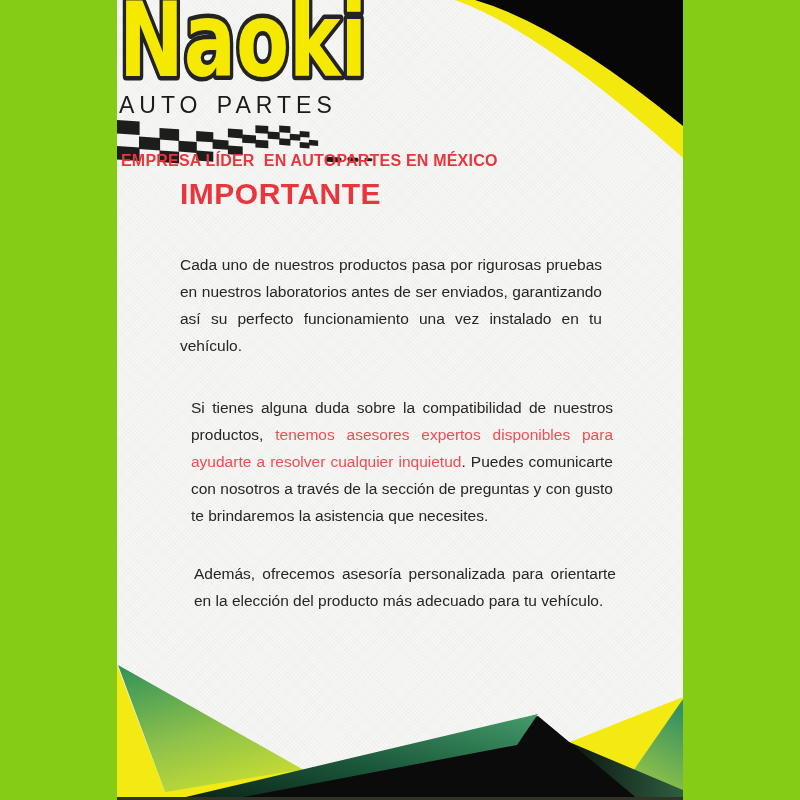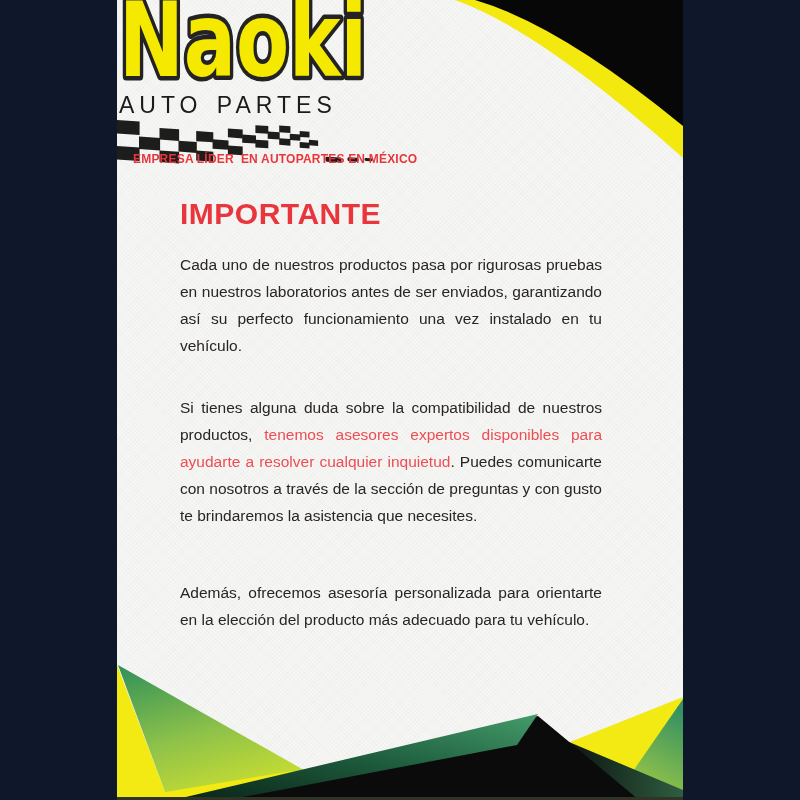--- a/index.html
+++ b/index.html
@@ -1,19 +1,19 @@
 <!DOCTYPE html>
 <html style="--accent-red: #e8363c; --highlight-red: #ee4d52; --brand-yellow: #f4e90f; --text-dark: #292425; --outline-black: #1d1d1b; --green-dark: #123022; --green-mid: #3b9b63; --green-light: #c9dd2e;"><head>
 <meta charset="utf-8">
 <style>
   * { margin:0; padding:0; box-sizing:border-box; }
   html,body { width:800px; height:800px; background:#ffffff; overflow:hidden; }
   body { font-family:"Liberation Sans", sans-serif; }
 
-  .canvas { position:relative; width:800px; height:800px; background:#0f172a; }
+  .canvas { position:relative; width:800px; height:800px; background:#84cc16; }
 
   
   .band {
     position:absolute; left:117px; top:0; width:566px; height:800px;
     background-color:#f6f6f4;
     background-image:
       repeating-linear-gradient(45deg, rgba(0,0,0,0.016) 0 1px, rgba(0,0,0,0) 1px 3px),
       repeating-linear-gradient(-45deg, rgba(0,0,0,0.016) 0 1px, rgba(0,0,0,0) 1px 3px);
     overflow:hidden;
   }
@@ -30,39 +30,39 @@
   .logo-sub {
     position:absolute; top:92px; left:2px;
     font-size:23px; font-weight:normal; letter-spacing:5px; word-spacing:3px;
     color:#1b1b1b; white-space:nowrap;
   }
 
   .flag-svg { position:absolute; top:112px; left:0; width:420px; height:64px; display:block; }
 
   .tagline {
     position:absolute; top:152px; left:4px;
-    font-size:12px; font-weight:bold; color:var(--accent-red,#e8363c);
-    white-space:pre-wrap; letter-spacing:0.2px;margin-left:12px;
+    font-size:16px; font-weight:bold; color:var(--accent-red,#e8363c);
+    white-space:pre-wrap; letter-spacing:0.2px;
   }
 
   .page-title {
-    position:absolute; top:196px; left:63px;
+    position:absolute; top:176px; left:63px;
     font-size:30px; line-height:36px; font-weight:bold; letter-spacing:0.5px;
     color:var(--accent-red,#e8363c);
   }
 
   .para {
     position:absolute; left:63px; width:422px;
     font-size:15.5px; line-height:27px; font-weight:normal;
     color:var(--text-dark,#292425);
     text-align:justify;
   }
   .para-1 { top:251px; }
-  .para-2 { top:394px; }
-  .para-3 { top:579px; }
+  .para-2 { top:394px;margin-left:11px; }
+  .para-3 { top:560px;margin-left:14px; }
   .red-highlight { color:var(--highlight-red,#ee4d52); }
 
   .footer-svg { position:absolute; bottom:0; left:0; width:566px; height:150px; display:block; }
 </style>
 </head>
 <body>
 
 <div class="canvas">
   <div class="band">
 

